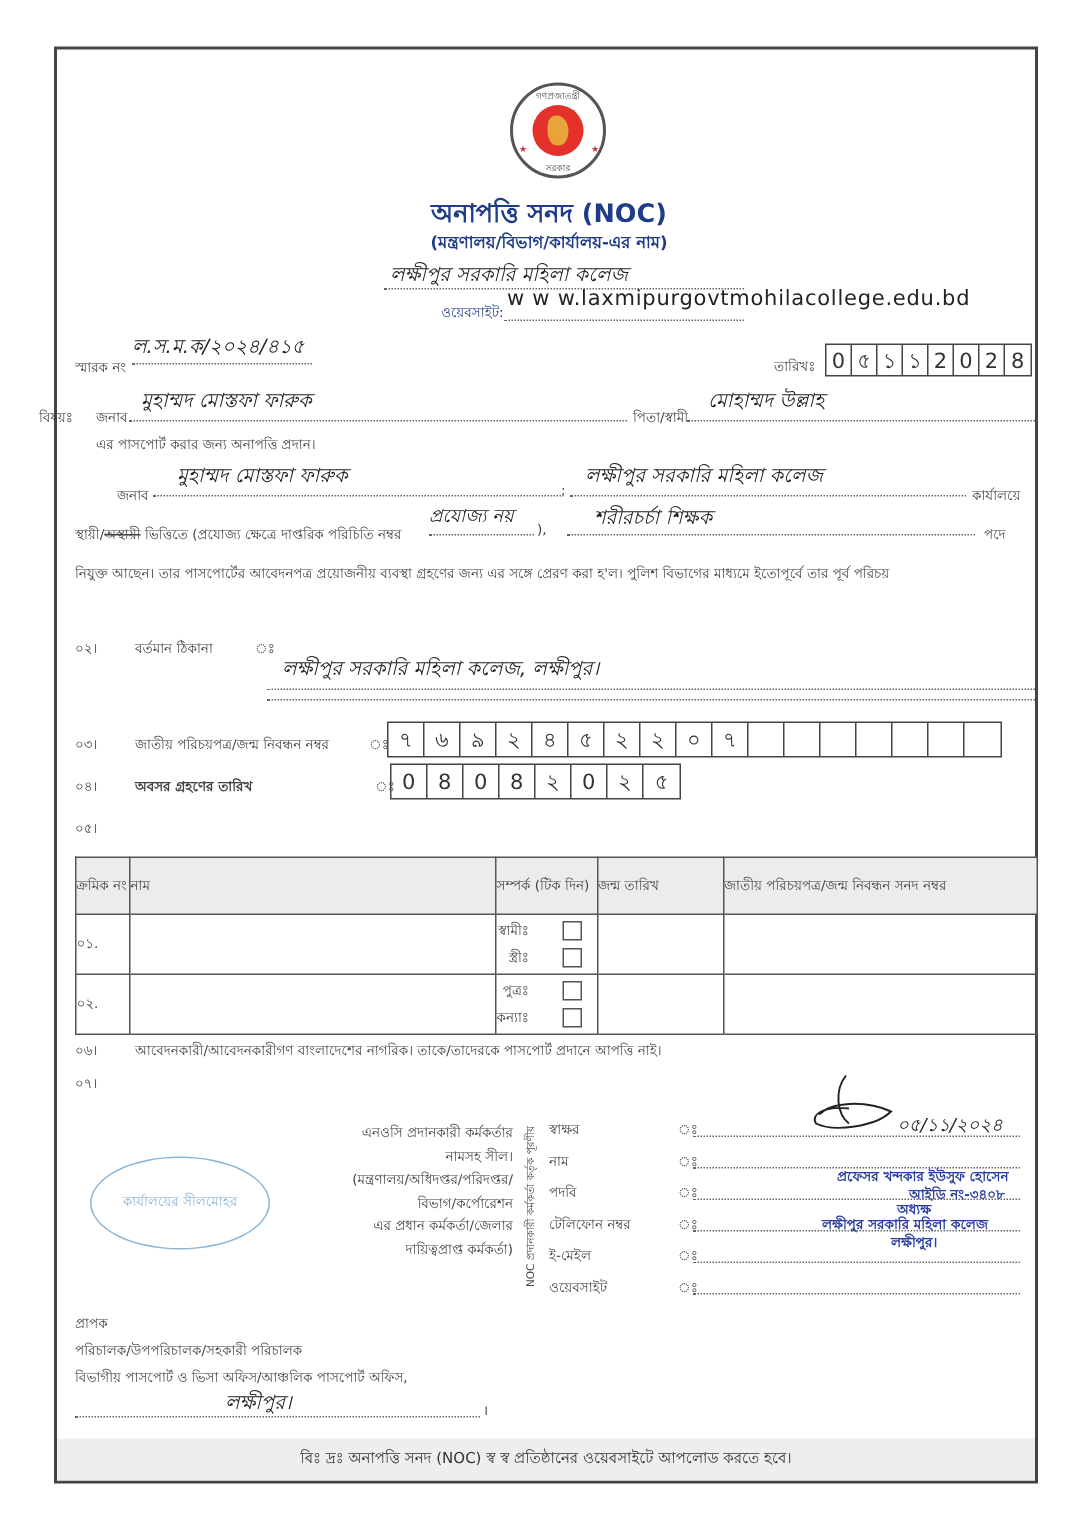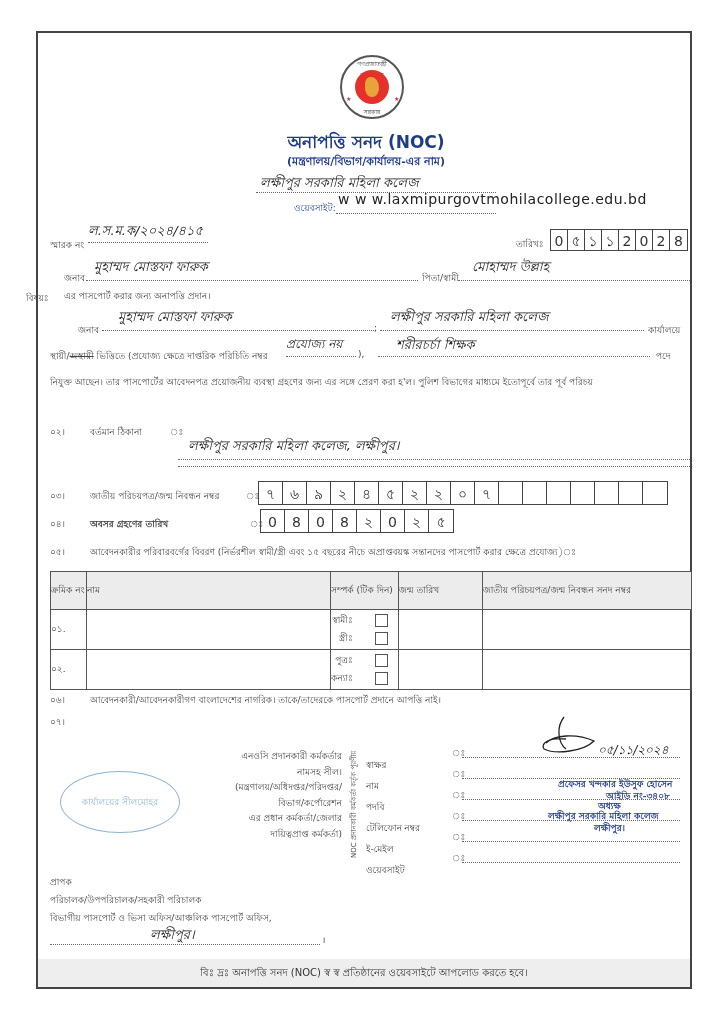--- a/index.html
+++ b/index.html
@@ -24,21 +24,21 @@
   table.fam { position: absolute; left: 12px; top: 538px; width: 642px; border-collapse: collapse; font-size: 9px; font-family: "DejaVu Sans", sans-serif; color: #444; }
   table.fam th, table.fam td { border: 1px solid #555; text-align: left; vertical-align: middle; font-weight: normal; }
   table.fam th { background: #ececec; height: 38px; }
   table.fam td { height: 40px; }
   .chk { display: flex; align-items: center; justify-content: flex-end; gap: 22px; padding-right: 10px; height: 18px; }
   .chk i { display: inline-block; width: 13px; height: 13px; border: 1px solid #555; }
   .oval { position: absolute; left: 22px; top: 738px; width: 120px; height: 62px; border: 1px solid #8ab4d6; border-radius: 50%; text-align: center; line-height: 60px; font-size: 9px; color: #8ab4d6; font-family: "DejaVu Sans", sans-serif; }
   .label-r { text-align: right; font-size: 9px; font-family: "DejaVu Sans", sans-serif; color: #444; line-height: 15.5px; }
   .vert { position: absolute; left: 310px; top: 712px; width: 10px; height: 118px; writing-mode: vertical-rl; transform: rotate(180deg); font-size: 7px; color: #444; font-family: "DejaVu Sans", sans-serif; text-align: center; }
   .sigrow { position: absolute; left: 328px; width: 326px; height: 19px; font-size: 9px; font-family: "DejaVu Sans", sans-serif; color: #444; }
-  .sigrow .lbl { position: absolute; left: 0; top: 15px; font-family: Liberation Serif, serif; }
+  .sigrow .lbl { position: absolute; left: 0; top: 3px; }
   .sigrow .col { position: absolute; left: 86px; top: 3px; }
   .sigrow .line { position: absolute; left: 96px; right: 12px; top: 14px; border-bottom: 1.5px dotted #666; }
   .stamp { position: absolute; color: #2b3f9e; font-family: "DejaVu Sans", sans-serif; font-size: 9px; font-weight: bold; }
   .footer { position: absolute; left: 0; bottom: 0; width: 652px; height: 28px; background: #eeeeee; text-align: center; line-height: 28px; font-size: 10px; color: #333; font-family: "DejaVu Sans", sans-serif; }
 </style>
 </head>
 <body>
 
 <div class="sheet">
 
@@ -69,21 +69,21 @@
       <span style="width: 17px; font-size: 14px; line-height: 22px;">0</span>
       <span style="width: 17px; font-size: 14px; line-height: 22px;">৫</span>
       <span style="width: 17px; font-size: 14px; line-height: 22px;">১</span>
       <span style="width: 17px; font-size: 14px; line-height: 22px;">১</span>
       <span style="width: 17px; font-size: 14px; line-height: 22px;">2</span>
       <span style="width: 17px; font-size: 14px; line-height: 22px;">0</span>
       <span style="width: 17px; font-size: 14px; line-height: 22px;">2</span>
       <span style="width: 17px; font-size: 14px; line-height: 22px;">8</span>
     </div>
 
-  <div class="abs small" style="left:-12px;top:238px;margin-top:20px;">বিষয়ঃ</div>
+  <div class="abs small" style="left:-12px;top:238px;">বিষয়ঃ</div>
   <div class="abs small" style="left:26px;top:238px;">জনাব</div>
   <div class="abs dotline hand" style="left:48px;top:224px;width:332px;height:24px;font-size:13px;padding-left:8px;">মুহাম্মদ মোস্তফা ফারুক</div>
   <div class="abs small" style="left:384px;top:238px;">পিতা/স্বামী</div>
   <div class="abs dotline hand" style="left:420px;top:224px;width:232px;height:24px;font-size:13px;padding-left:14px;">মোহাম্মদ উল্লাহ</div>
   <div class="abs small" style="left:26px;top:256px;">এর পাসপোর্ট করার জন্য অনাপত্তি প্রদান।</div>
 
   <div class="abs small" style="left:40px;top:290px;">জনাব</div>
   <div class="abs dotline hand" style="left:64px;top:274px;width:272px;height:24px;font-size:13px;padding-left:16px;">মুহাম্মদ মোস্তফা ফারুক</div>
   <div class="abs small" style="left:336px;top:290px;">;</div>
   <div class="abs dotline hand" style="left:342px;top:274px;width:264px;height:24px;font-size:13px;padding-left:10px;">লক্ষীপুর সরকারি মহিলা কলেজ</div>
@@ -136,21 +136,20 @@
       <span style="width: 24px; font-size: 14px; line-height: 24px;">8</span>
       <span style="width: 24px; font-size: 14px; line-height: 24px;">0</span>
       <span style="width: 24px; font-size: 14px; line-height: 24px;">8</span>
       <span style="width: 24px; font-size: 14px; line-height: 24px;">২</span>
       <span style="width: 24px; font-size: 14px; line-height: 24px;">0</span>
       <span style="width: 24px; font-size: 14px; line-height: 24px;">২</span>
       <span style="width: 24px; font-size: 14px; line-height: 24px;">৫</span>
     </div>
 
   <div class="abs small" style="left:12px;top:512px;">০৫।</div>
-  <div class="abs small" style="left:52px;top:512px;white-space:nowrap;">আবেদনকারীর পরিবারবর্গের বিবরণ (নির্ভরশীল স্বামী/স্ত্রী এবং ১৫ বছরের নীচে অপ্রাপ্তবয়স্ক সন্তানদের পাসপোর্ট করার ক্ষেত্রে প্রযোজ্য)ঃ</div>
 
   <table class="fam">
     <thead>
       <tr>
         <th style="width:36px;">ক্রমিক নং</th>
         <th style="width:244px;">নাম</th>
         <th style="width:66px;">সম্পর্ক (টিক দিন)</th>
         <th style="width:84px;">জন্ম তারিখ</th>
         <th>জাতীয় পরিচয়পত্র/জন্ম নিবন্ধন সনদ নম্বর</th>
       </tr>

